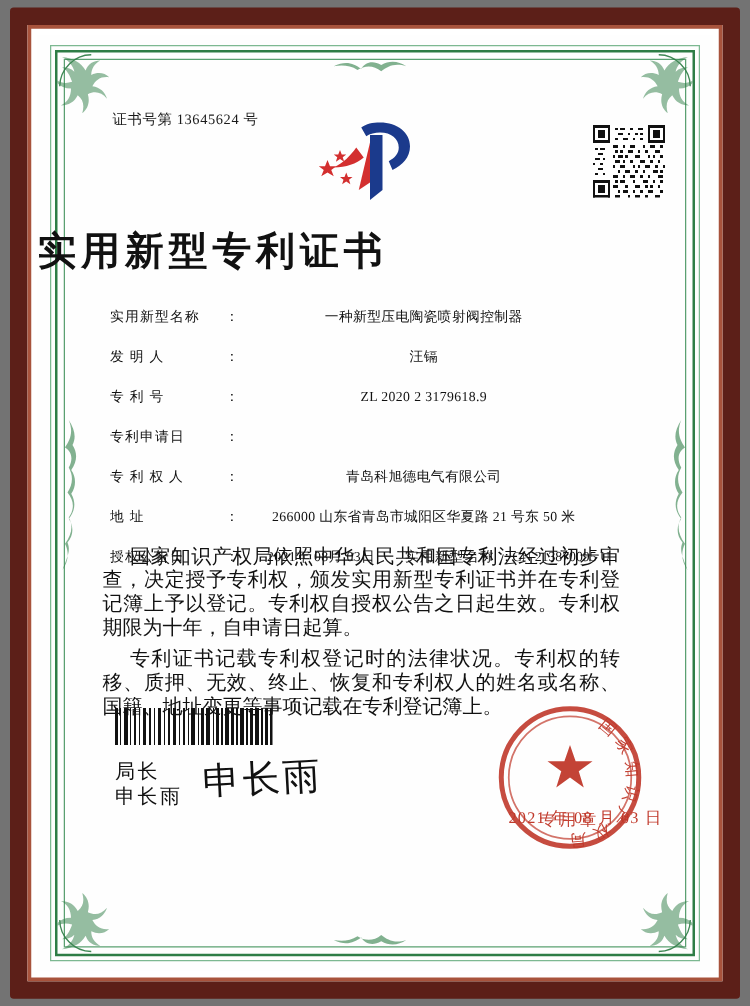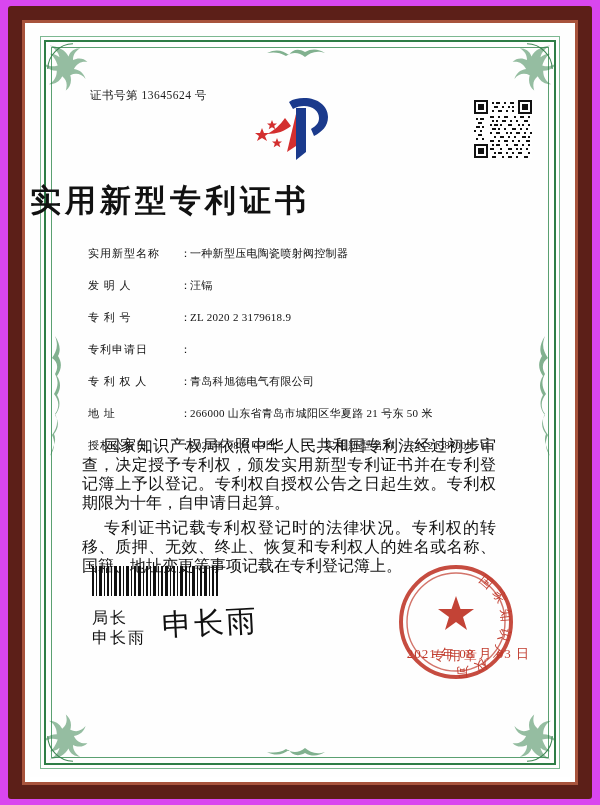--- a/index.html
+++ b/index.html
@@ -10,21 +10,21 @@
   body {
     width: 600px;
     height: 805px;
     font-family: "Liberation Serif", serif;
   }
   .page {
     position: relative;
     width: 600px;
     height: 805px;
     overflow: hidden;
-    background: #d946ef;
+    background: #737373;
   }
   
   .frame-outer {
     position: absolute;
     left: 8px;
     top: 6px;
     width: 584px;
     height: 793px;
     box-sizing: border-box;
     border: 14px solid #5c1f18;
@@ -156,20 +156,21 @@
     letter-spacing: 1px;
     white-space: nowrap;
   }
   .field-colon {
     width: 10px;
     flex: 0 0 10px;
   }
   .field-value {
     flex: 1 1 auto;
     letter-spacing: .3px;
+    text-align: center;
   }
 
   .paragraphs {
     position: absolute;
     left: 52px;
     top: 408px;
     width: 414px;
     font-size: 16px;
     line-height: 19px;
     color: #111;

